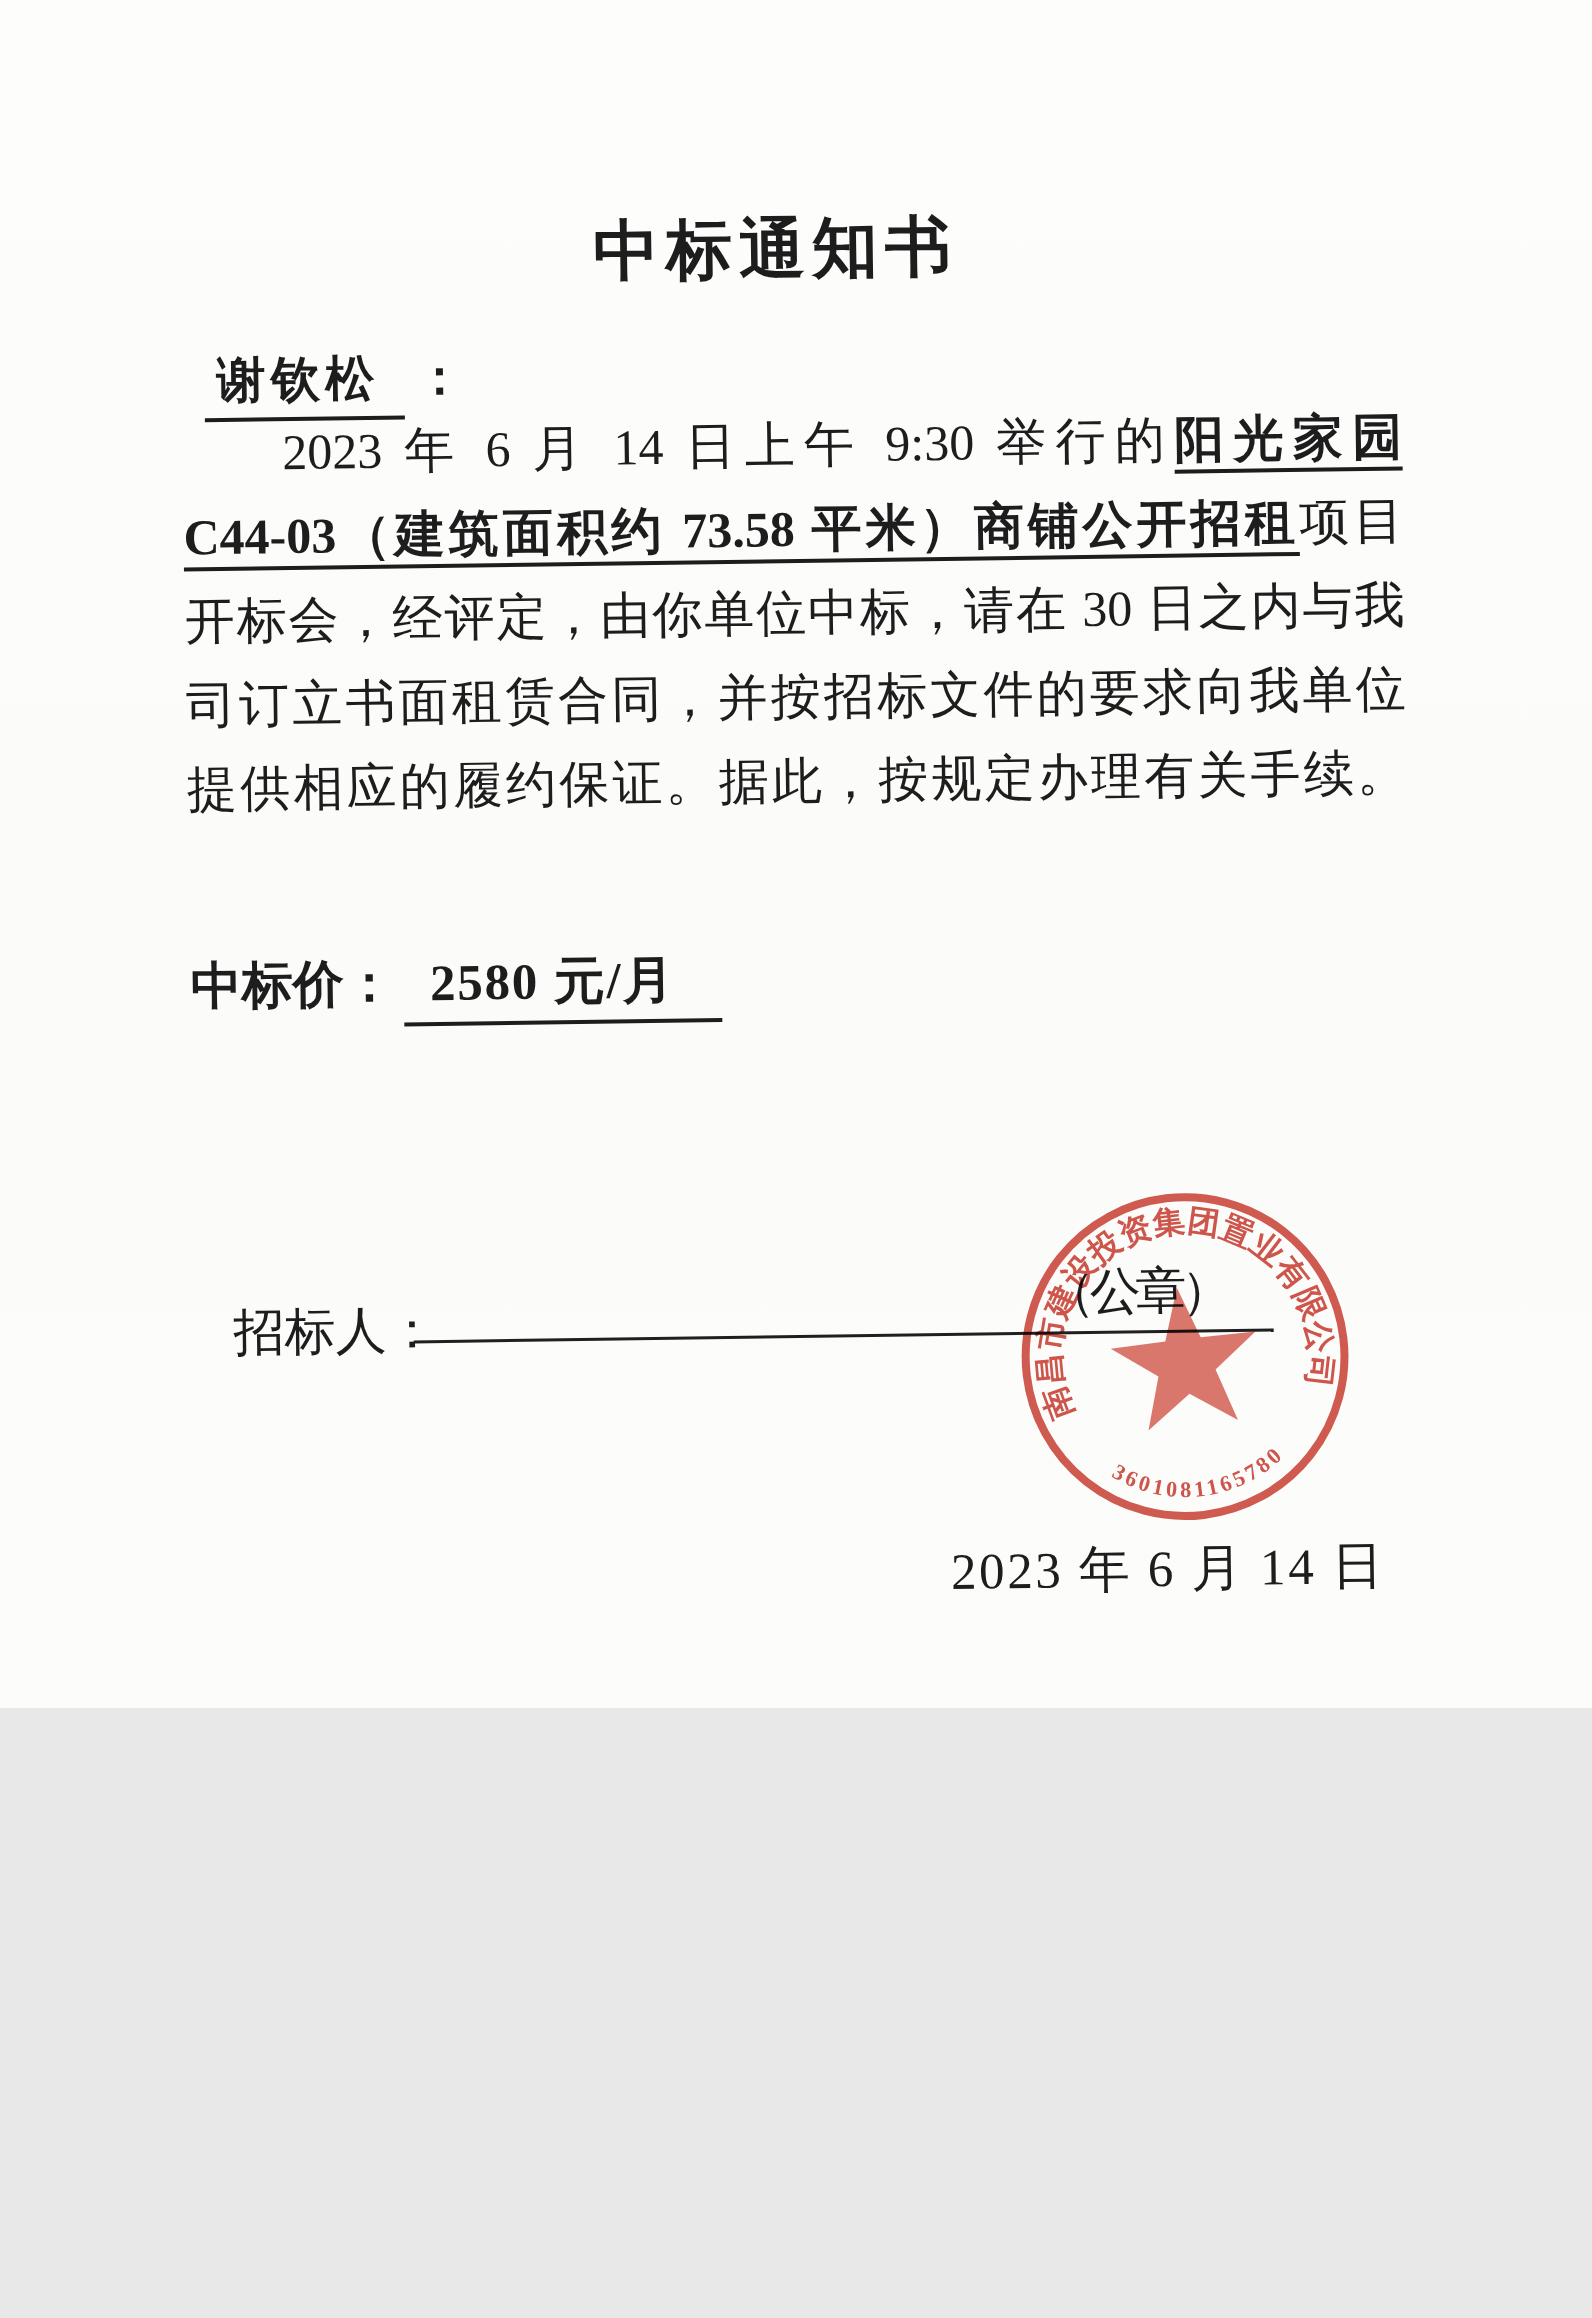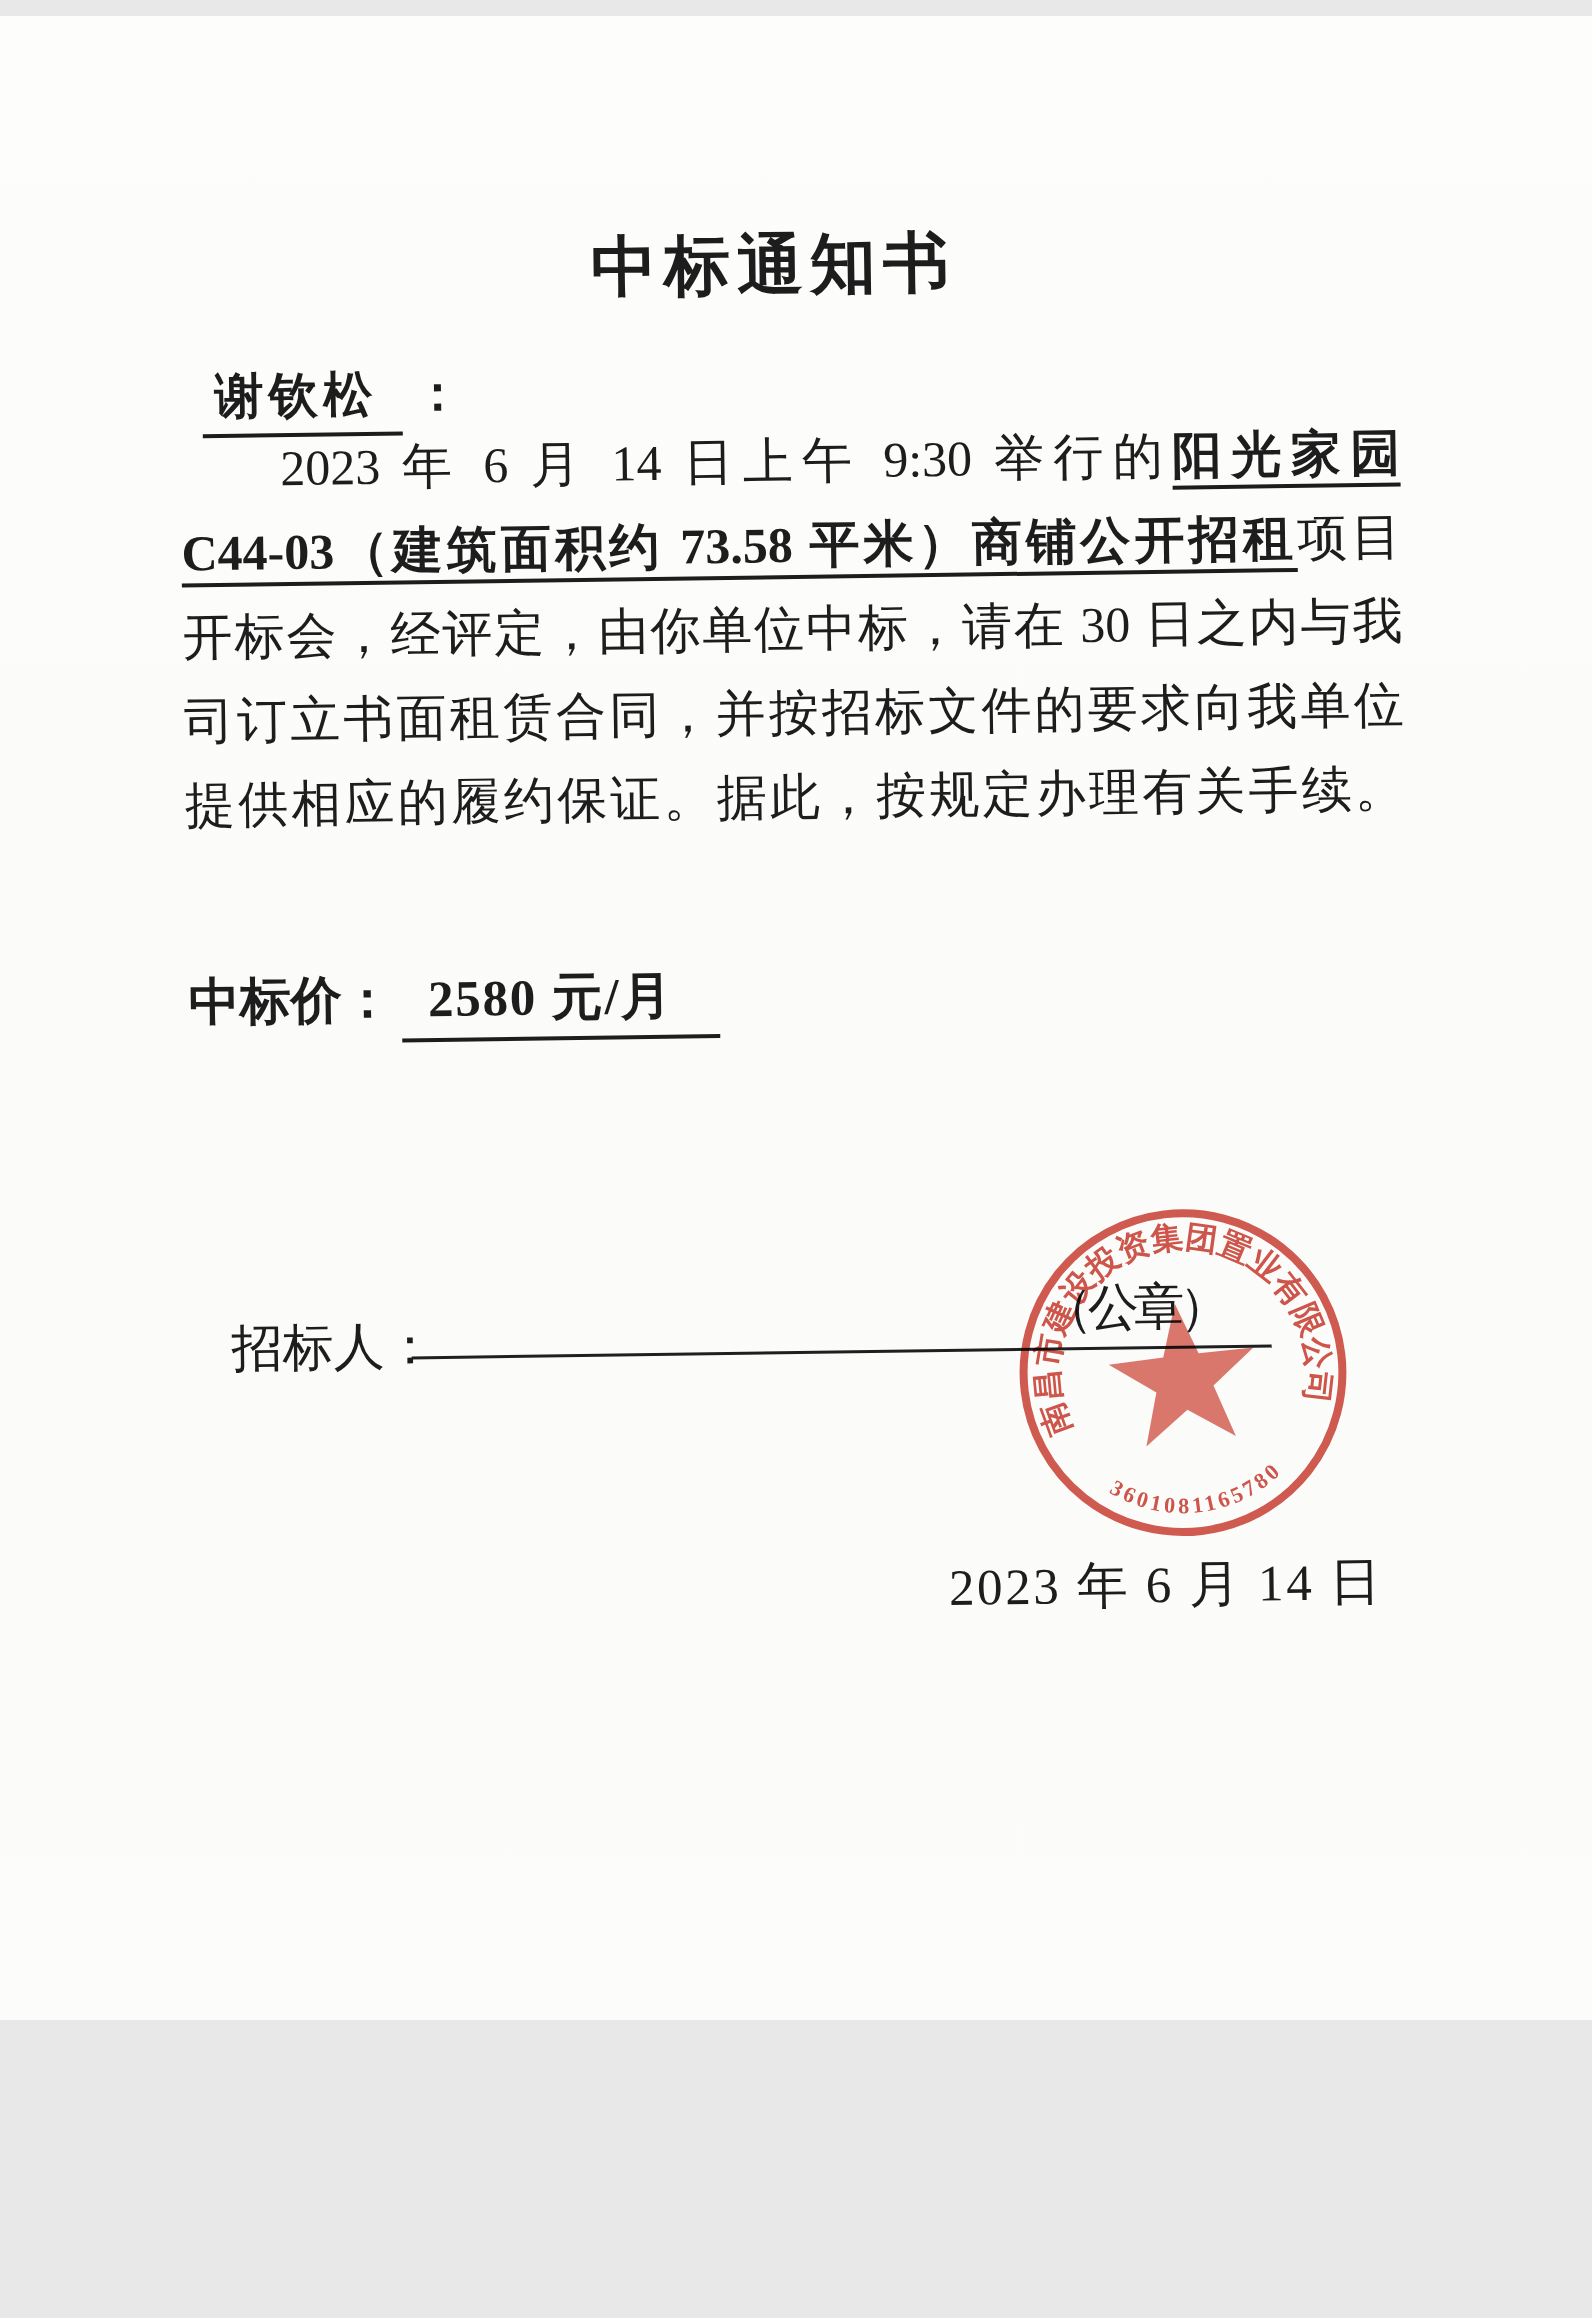--- a/index.html
+++ b/index.html
@@ -3,22 +3,22 @@
 <meta charset="utf-8">
 <style>
   html, body { margin: 0; padding: 0; }
   body {
     font-family: "Liberation Serif", "DejaVu Serif", serif;
     background: #e8e8e8;
   }
   .page {
     position: relative;
     width: 1593px;
-    height: 2004px;
-    margin: 16px auto;
+    height: 1708px;
+    margin: 0 auto;
     background: linear-gradient(180deg, #fdfdfc 0%, #fbfbfa 55%, #fcfcfb 100%);
     overflow: hidden;
     color: #1d1d1d;
   }
   
   .page-inner {
     position: absolute;
     inset: 0;
     transform: rotate(-0.8deg);
     transform-origin: 50% 50%;

